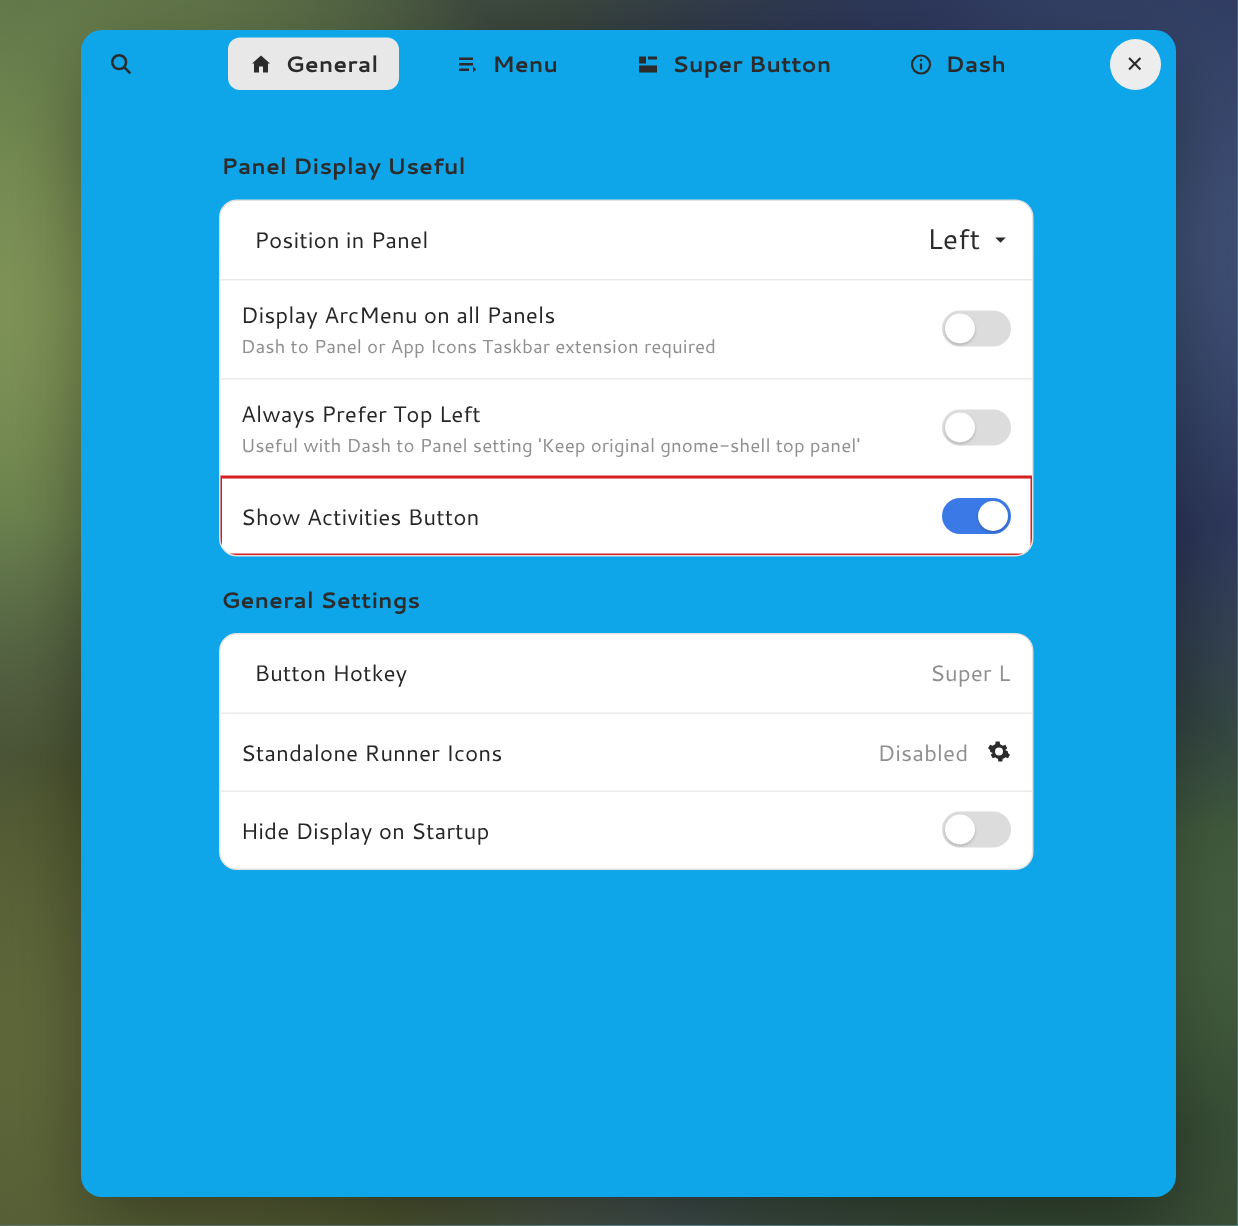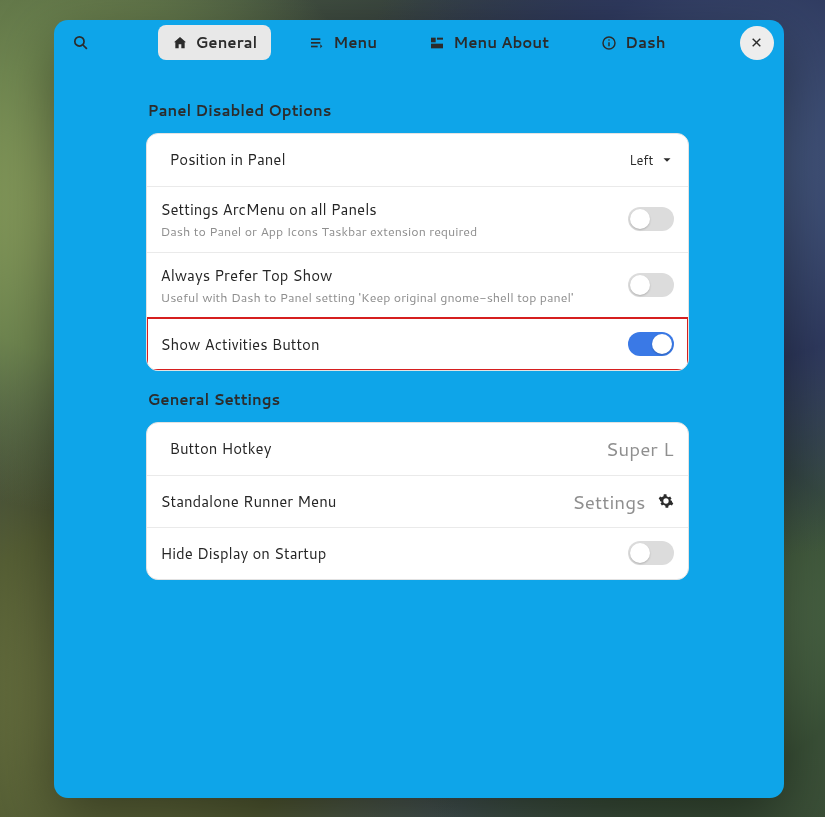--- a/index.html
+++ b/index.html
@@ -86,23 +86,23 @@
   .card .row:first-child { border-top: none; padding-left: 23px; }
 
   .row-text { display:flex; flex-direction:column; gap:2px; }
   .row-title { font-size: 15px; color:#262626; font-weight:500; }
   .row-sub { font-size: 12.5px; color:#8f8f8f;text-align:center; }
 
   .row-ctrl { display:flex; align-items:center; gap:12px; }
 
   .combo {
     display:flex; align-items:center; gap:6px;
-    font-size:13px; color:#2c2c2c; font-weight:500;
-  }
-  .value-muted { font-size:19px; color:#8f8f8f; }
+    font-size:19px; color:#2c2c2c; font-weight:500;
+  }
+  .value-muted { font-size:15px; color:#8f8f8f; }
 
   .switch {
     width: 46px; height: 24px; border-radius: 14px;
     background:#dcdcdc; position:relative;
   }
   .switch .knob {
     position:absolute; top:2px; left:2px;
     width:20px; height:20px; border-radius:50%;
     background:#fff; box-shadow:0 1px 2px rgba(0,0,0,0.2);
     transition:left .15s;
@@ -147,21 +147,21 @@
             <path d="M17 14l3 3-3 3z"></path>
           </svg>
         <span>Menu</span>
       </div>
       <div class="tab">
         <svg width="16" height="16" viewBox="0 0 24 24" fill="#2b2b2b">
             <rect x="3" y="4" width="7" height="7"></rect>
             <rect x="12" y="4" width="9" height="3"></rect>
             <rect x="3" y="13" width="18" height="7"></rect>
           </svg>
-        <span>Menu About</span>
+        <span>Super Button</span>
       </div>
       <div class="tab">
         <svg width="16" height="16" viewBox="0 0 24 24" fill="none" stroke="#2b2b2b" stroke-width="2.2">
             <circle cx="12" cy="12" r="9"></circle>
             <line x1="12" y1="11" x2="12" y2="17"></line>
             <circle cx="12" cy="7.5" r="1.2" fill="#2b2b2b" stroke="none"></circle>
           </svg>
         <span>Dash</span>
       </div>
     </div>
@@ -171,51 +171,51 @@
         <svg width="13" height="13" viewBox="0 0 24 24" fill="none" stroke="#2b2b2b" stroke-width="2.6">
             <line x1="5" y1="5" x2="19" y2="19"></line>
             <line x1="19" y1="5" x2="5" y2="19"></line>
           </svg>
       </div>
     </div>
   </div>
 
   <div class="content">
 
-    <div class="section-title first">Panel Disabled Options</div>
+    <div class="section-title first">Panel Display Useful</div>
 
     <div class="card">
 
       <div class="row">
         <div class="row-text">
           <span class="row-title">Position in Panel</span>
         </div>
         <div class="row-ctrl combo">
           <span>Left</span>
           <svg width="14" height="14" viewBox="0 0 24 24" fill="#2b2b2b">
               <path d="M6 9l6 6 6-6z"></path>
             </svg>
         </div>
       </div>
 
       <div class="row">
         <div class="row-text">
-          <span class="row-title">Settings ArcMenu on all Panels</span>
+          <span class="row-title">Display ArcMenu on all Panels</span>
           <span class="row-sub">Dash to Panel or App Icons Taskbar extension required</span>
         </div>
         <div class="row-ctrl">
           <div class="switch">
               <div class="knob"></div>
             </div>
         </div>
       </div>
 
       <div class="row">
         <div class="row-text">
-          <span class="row-title">Always Prefer Top Show</span>
+          <span class="row-title">Always Prefer Top Left</span>
           <span class="row-sub">Useful with Dash to Panel setting 'Keep original gnome-shell top panel'</span>
         </div>
         <div class="row-ctrl">
           <div class="switch">
               <div class="knob"></div>
             </div>
         </div>
       </div>
 
       <div class="row hl">
@@ -239,24 +239,24 @@
         <div class="row-text">
           <span class="row-title">Button Hotkey</span>
         </div>
         <div class="row-ctrl">
           <span class="value-muted">Super L</span>
         </div>
       </div>
 
       <div class="row">
         <div class="row-text">
-          <span class="row-title">Standalone Runner Menu</span>
-        </div>
-        <div class="row-ctrl">
-          <span class="value-muted">Settings</span>
+          <span class="row-title">Standalone Runner Icons</span>
+        </div>
+        <div class="row-ctrl">
+          <span class="value-muted">Disabled</span>
           <svg width="16" height="16" viewBox="0 0 24 24" fill="#2b2b2b">
               <path d="M12 8a4 4 0 100 8 4 4 0 000-8zm9 4a9 9 0 01-.14 1.6l2.1 1.64-2 3.46-2.48-1a8.8 8.8 0 01-2.77 1.6l-.37 2.7h-4l-.37-2.7a8.8 8.8 0 01-2.77-1.6l-2.48 1-2-3.46 2.1-1.64A9 9 0 013 12a9 9 0 01.14-1.6L1.04 8.76l2-3.46 2.48 1a8.8 8.8 0 012.77-1.6L8.66 2h4l.37 2.7a8.8 8.8 0 012.77 1.6l2.48-1 2 3.46-2.1 1.64A9 9 0 0121 12z"></path>
             </svg>
         </div>
       </div>
 
       <div class="row">
         <div class="row-text">
           <span class="row-title">Hide Display on Startup</span>
         </div>

